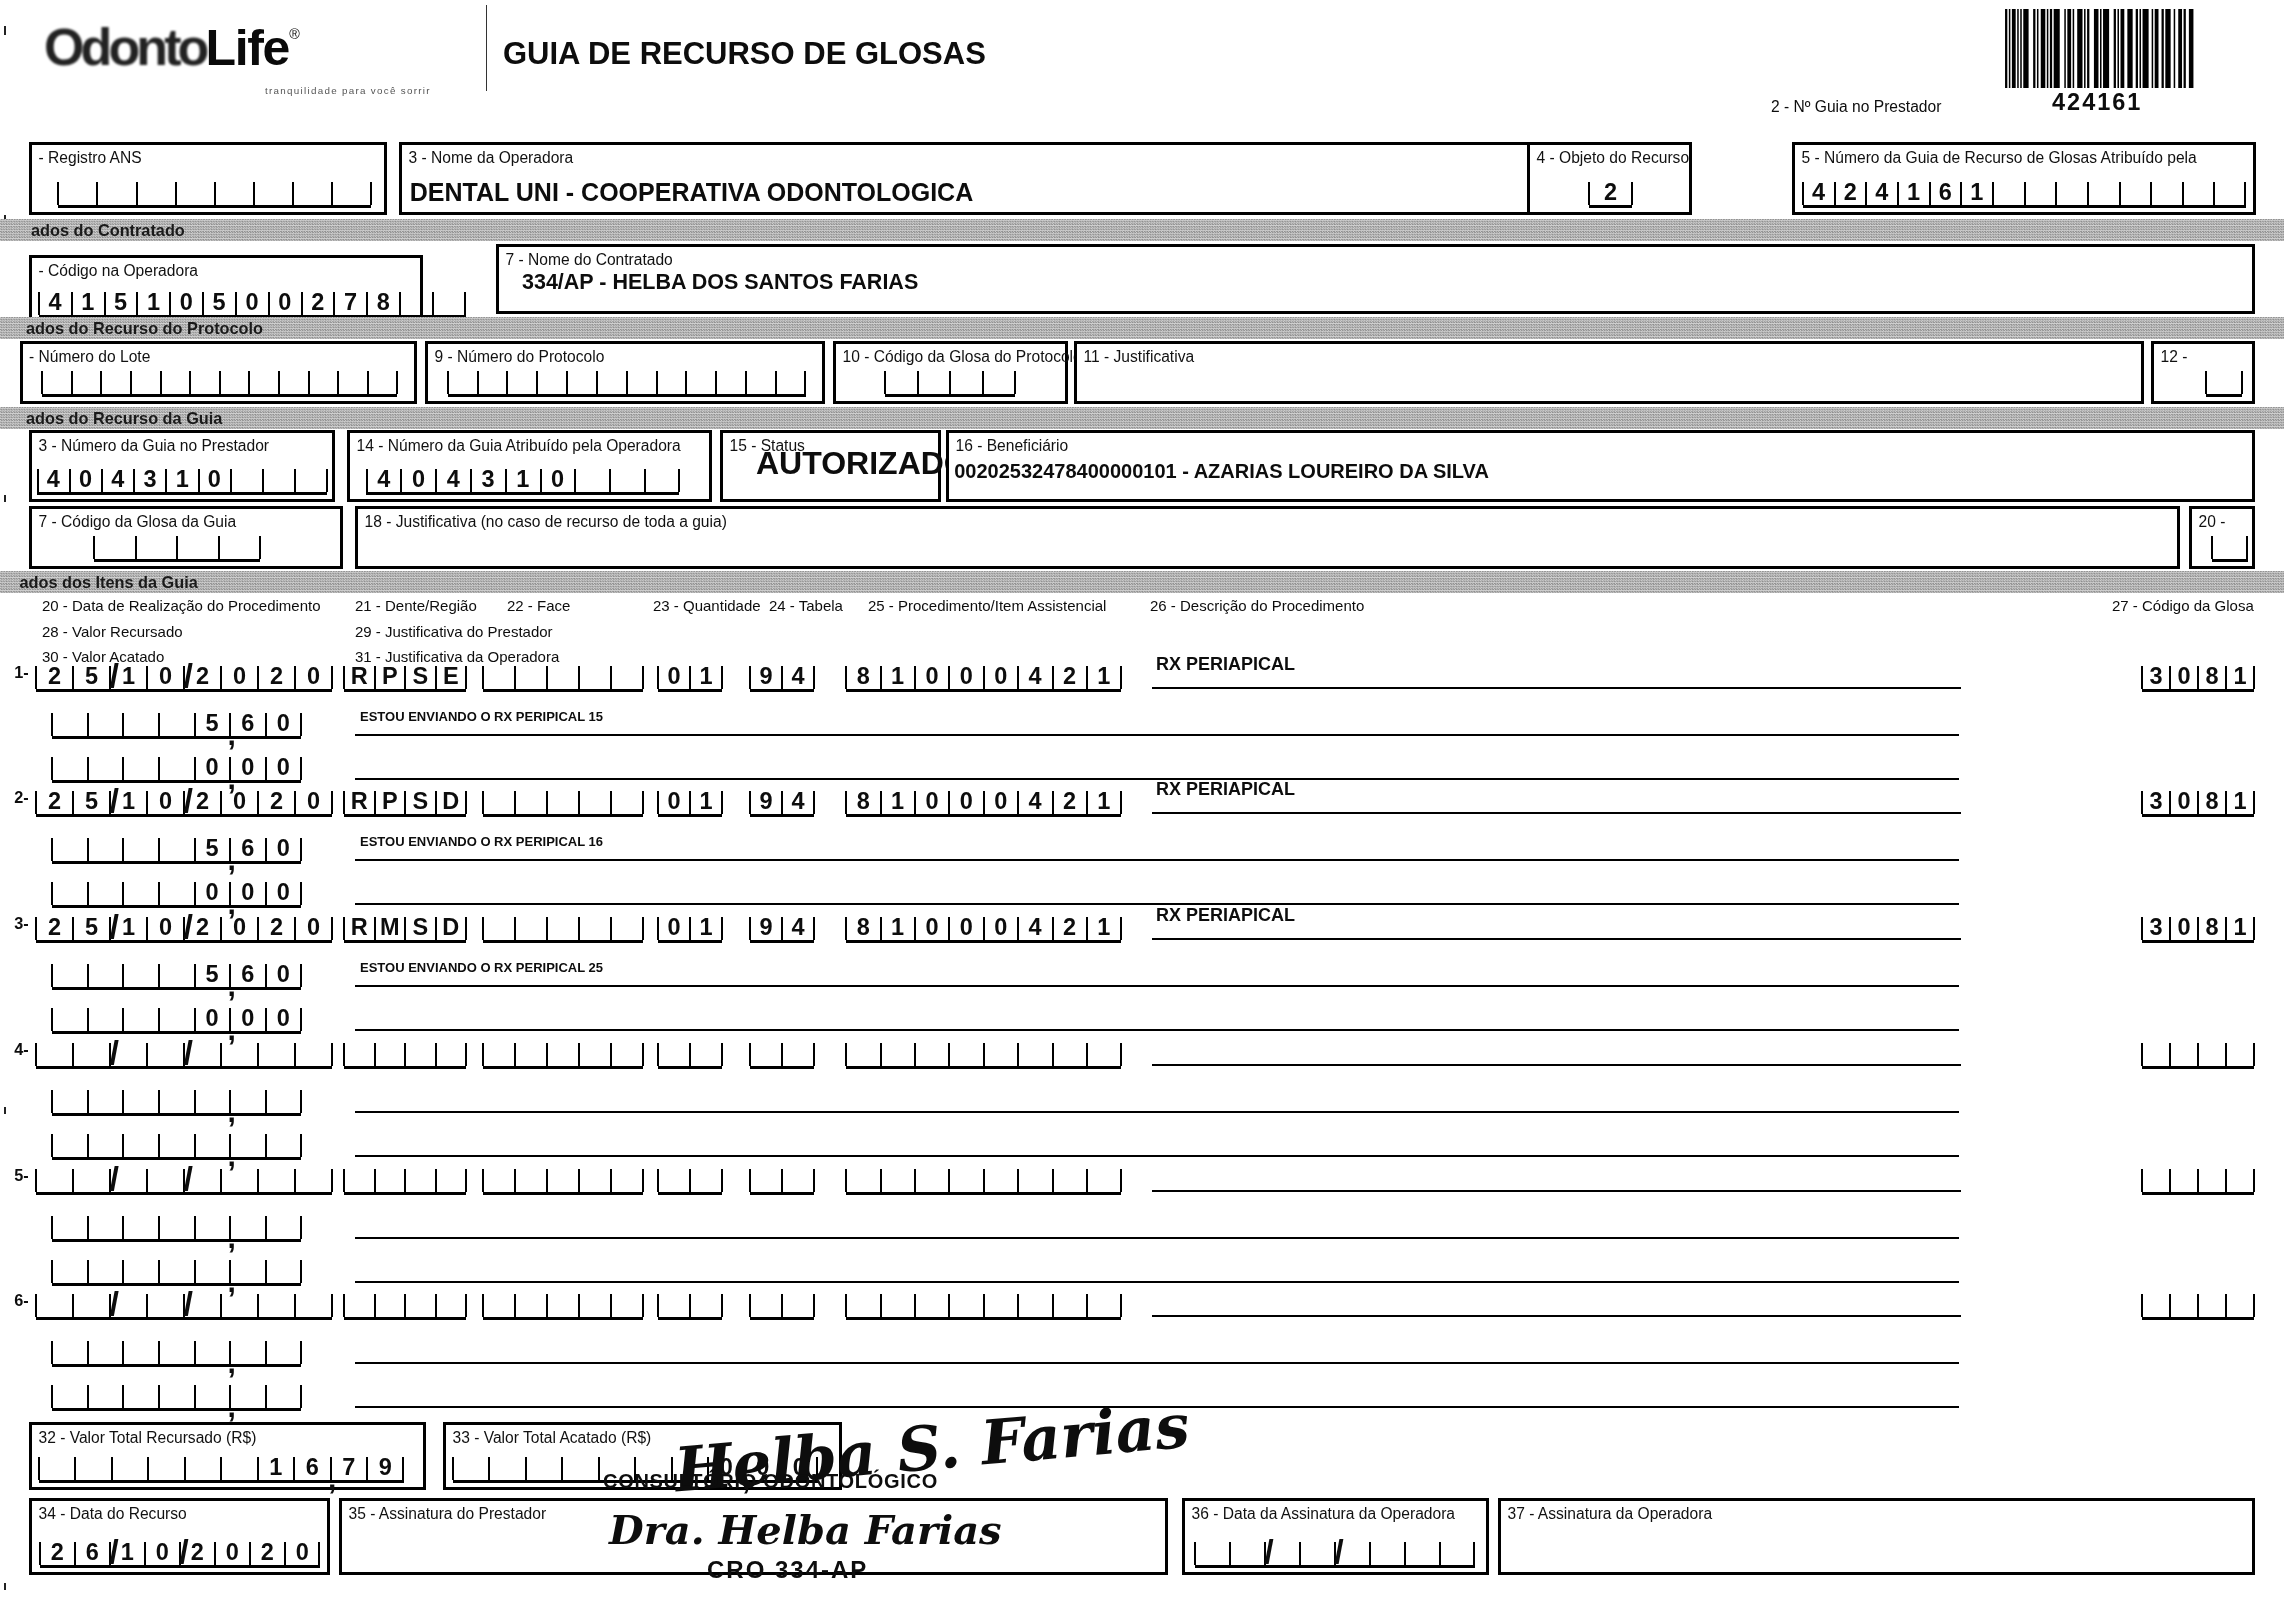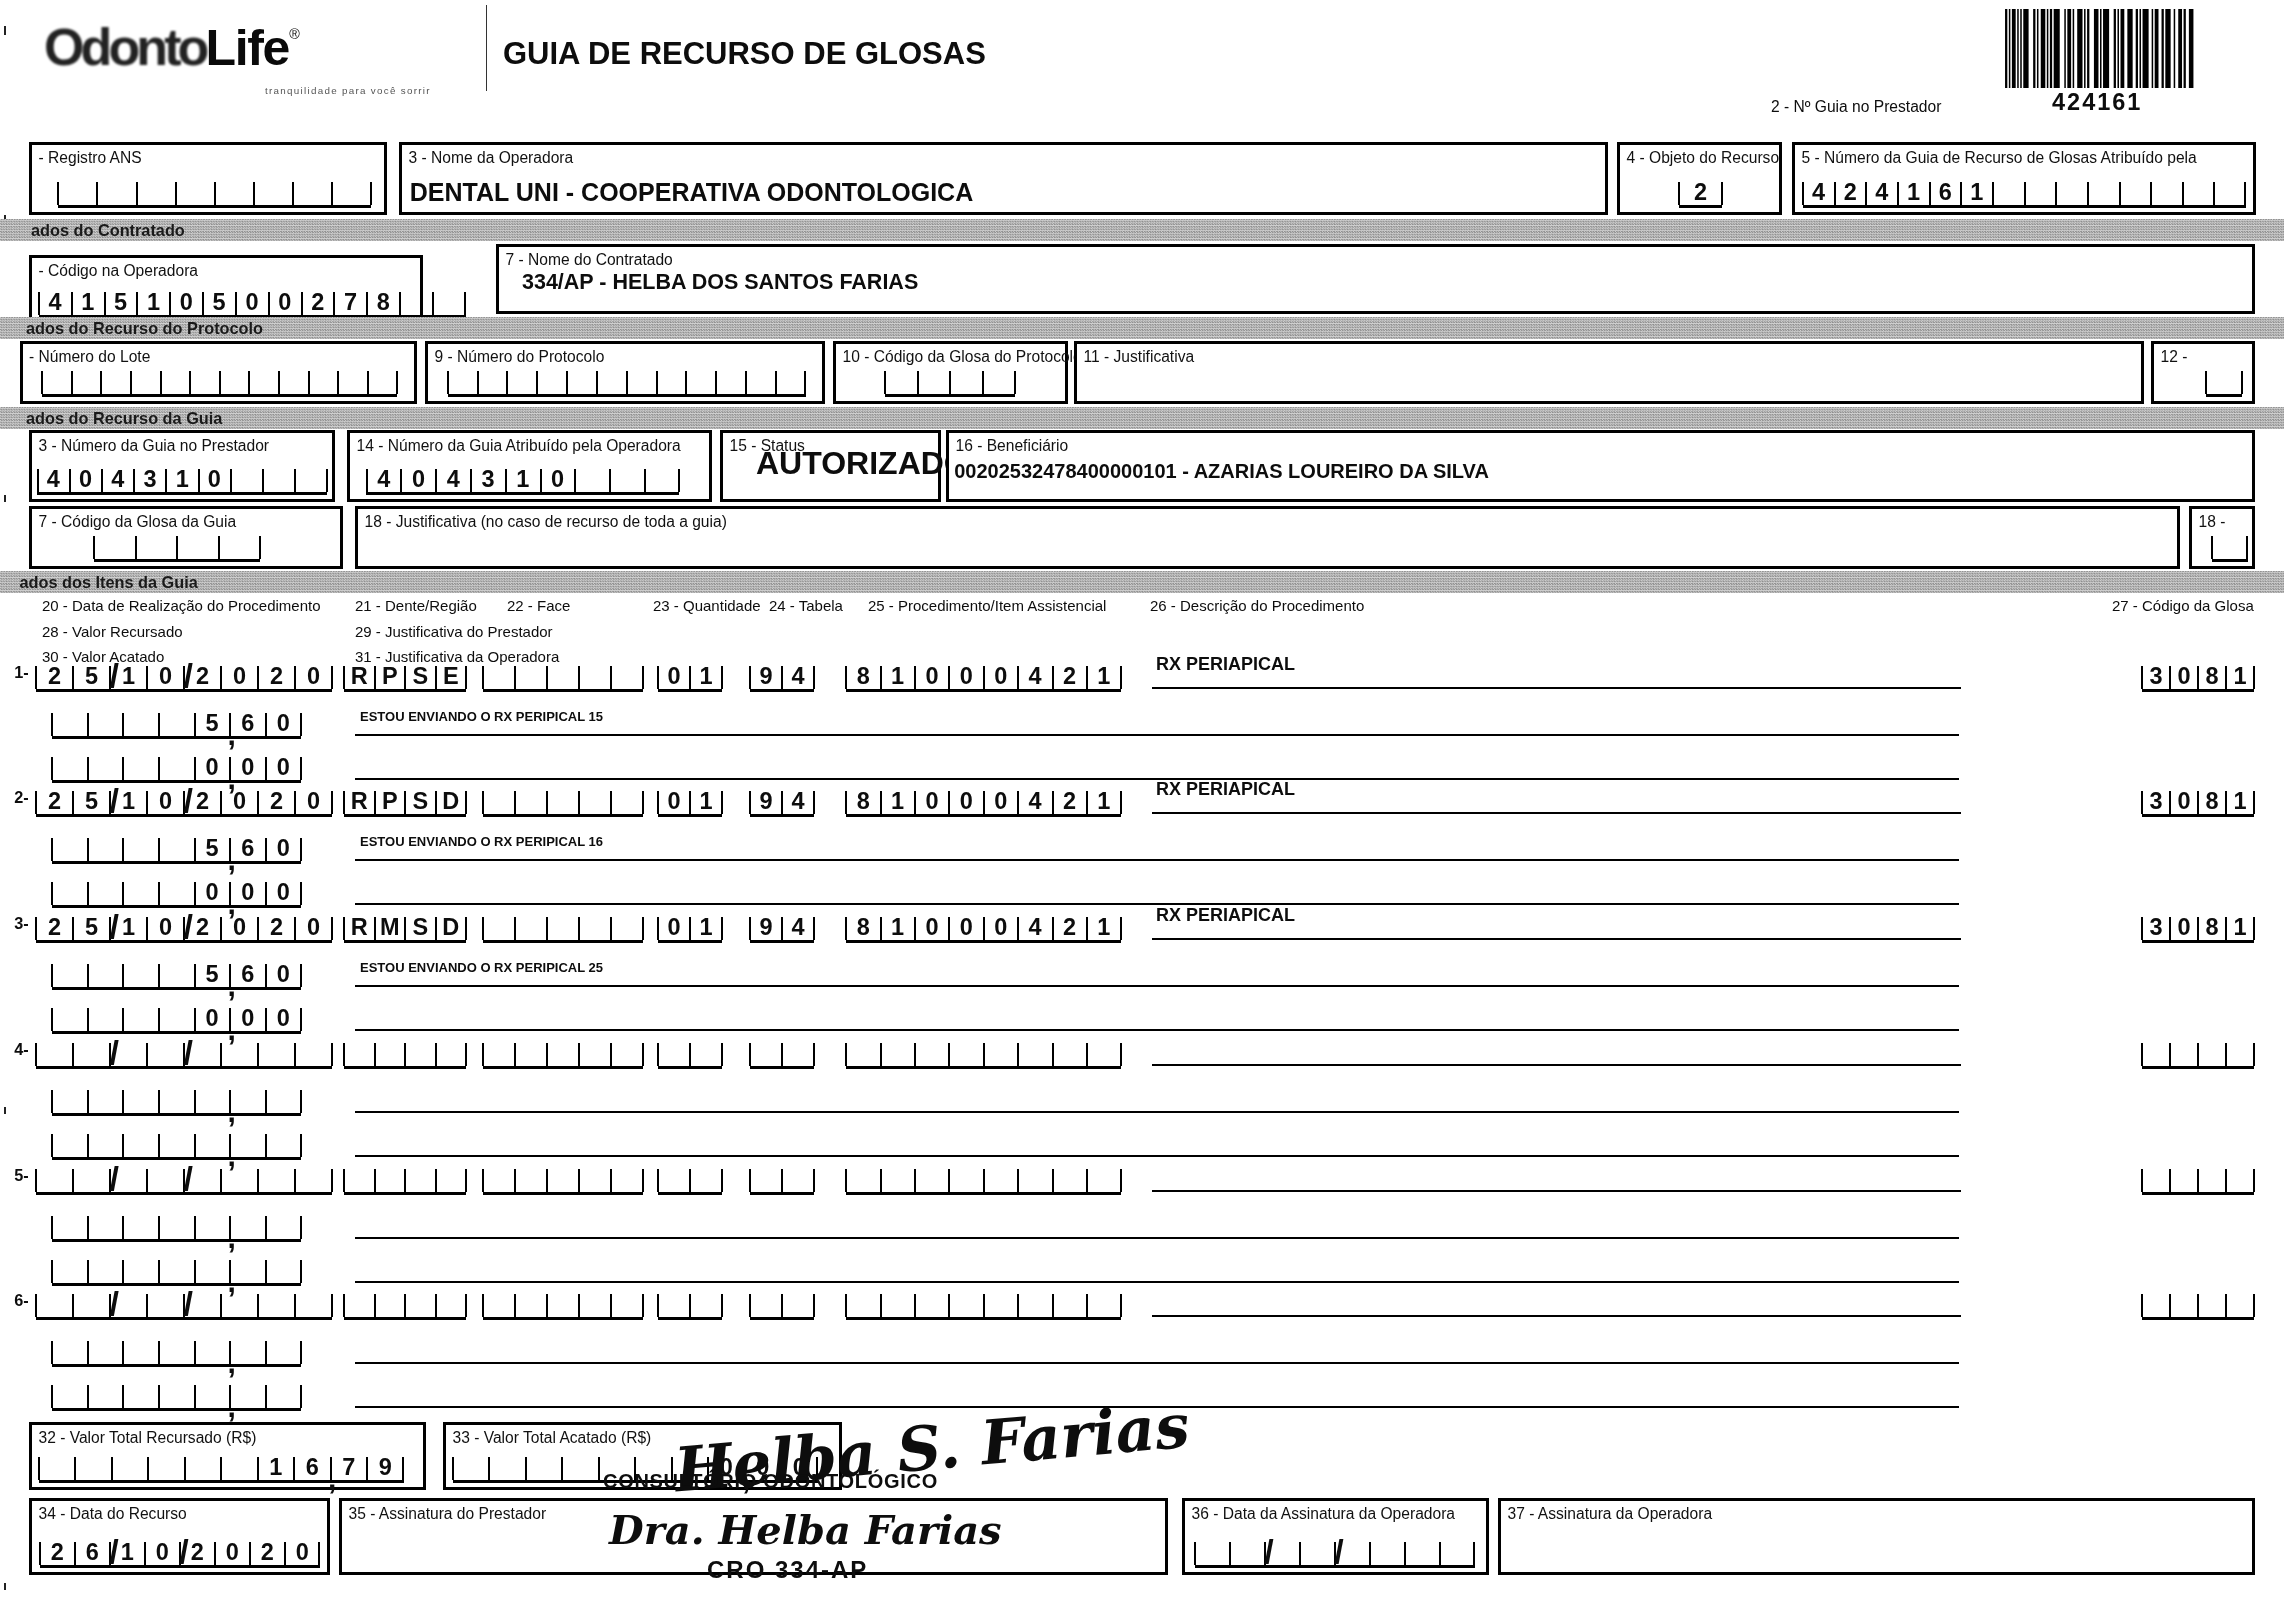--- a/index.html
+++ b/index.html
@@ -134,21 +134,21 @@
         <span class="comb-cell"></span>
         <span class="comb-cell"></span>
         <span class="comb-cell"></span>
         <span class="comb-cell"></span>
       </div>
   </div>
   <div class="fbox" style="left:399px;top:142px;width:1209px;height:73px;">
     <span class="flabel">3 - Nome da Operadora</span>
     <span class="fvalue" style="left:7.8px;bottom:5.2px;font-size:25px;">DENTAL UNI - COOPERATIVA ODONTOLOGICA</span>
   </div>
-  <div class="fbox" style="left:1617px;top:142px;width:165px;height:73px;">
+  <div class="fbox" style="left:1527px;top:142px;width:165px;height:73px;">
     <span class="flabel">4 - Objeto do Recurso</span>
     <div class="comb" style="left:59px;bottom:3.9px;width:43px;">
         <span class="comb-cell">2</span>
       </div>
   </div>
   <div class="fbox" style="left:1792px;top:142px;width:464px;height:73px;">
     <span class="flabel">5 - Número da Guia de Recurso de Glosas Atribuído pela</span>
     <div class="comb" style="left:7.8px;bottom:3.9px;width:443px;">
         <span class="comb-cell">4</span>
         <span class="comb-cell">2</span>
@@ -294,21 +294,21 @@
         <span class="comb-cell"></span>
         <span class="comb-cell"></span>
         <span class="comb-cell"></span>
         <span class="comb-cell"></span>
       </div>
   </div>
   <div class="fbox" style="left:355px;top:506px;width:1825px;height:63px;">
     <span class="flabel">18 - Justificativa (no caso de recurso de toda a guia)</span>
   </div>
   <div class="fbox" style="left:2189px;top:506px;width:66px;height:63px;">
-    <span class="flabel">18 -</span>
+    <span class="flabel">20 -</span>
     <div class="comb" style="left:19.5px;bottom:3.9px;width:36px;height:31px;">
         <span class="comb-cell"></span>
       </div>
   </div>
 
   <div class="band" style="top:571px;">
     <span style="left:19.5px;">ados dos Itens da Guia</span>
   </div>
   <span class="ih" style="left:42px;top:597px;">20 - Data de Realização do Procedimento</span>
   <span class="ih" style="left:355px;top:597px;">21 - Dente/Região</span>

